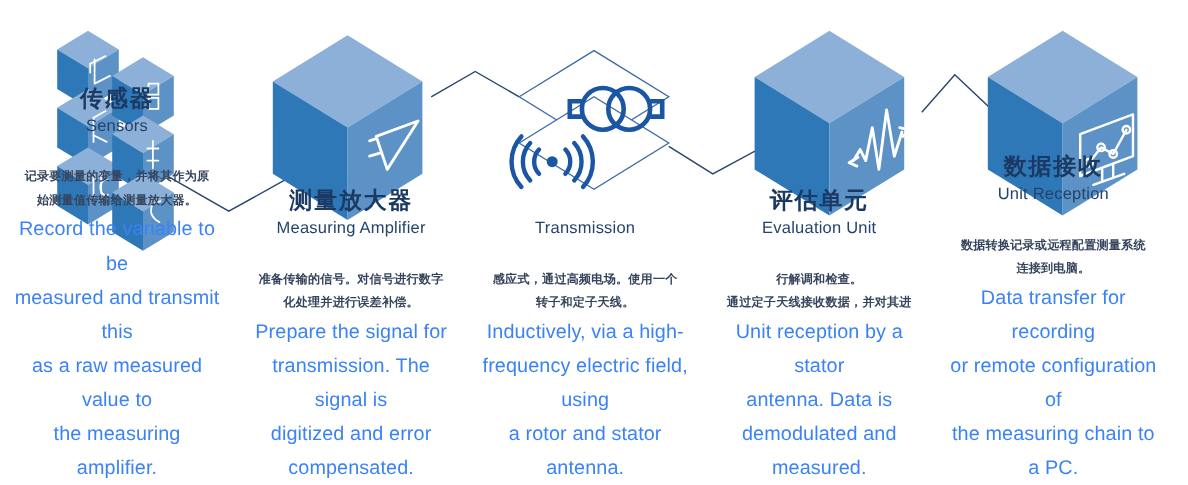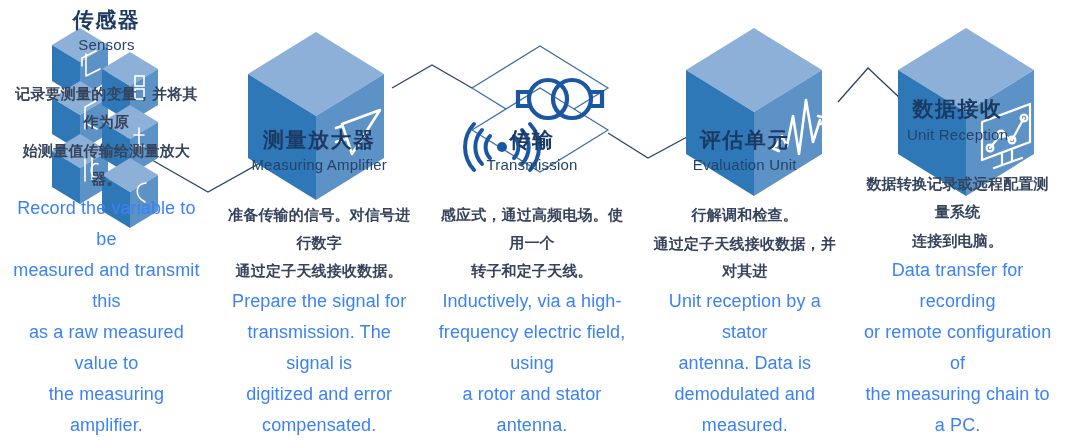--- a/index.html
+++ b/index.html
@@ -66,21 +66,21 @@
     color: #24436b;
     letter-spacing: 0.2px;
     line-height: 1.3;
     margin: 0;
   }
 
   .desc {
     margin-top: 26px;
   }
   .desc-cn {
-    font-size: 15px;
+    font-size: 11px;
     font-weight: bold;
     color: #35445c;
     line-height: 1.85;
     letter-spacing: 0.2px;
     margin: 0 0 1px 0;
     padding: 0 4px;
   }
   .desc-en {
     font-size: 18px;
     font-weight: normal;
@@ -252,30 +252,29 @@
         <div class="desc-en">as a raw measured value to</div>
         <div class="desc-en">the measuring amplifier.</div>
       </div>
     </div>
 
     <div class="column">
       <div class="title-cn">测量放大器</div>
       <div class="title-en">Measuring Amplifier</div>
       <div class="desc">
         <div class="desc-cn">准备传输的信号。对信号进行数字</div>
-        <div class="desc-cn">通过定子天线接收数据。</div>
+        <div class="desc-cn">化处理并进行误差补偿。</div>
         <div class="desc-en">Prepare the signal for</div>
         <div class="desc-en">transmission. The signal is</div>
         <div class="desc-en">digitized and error</div>
         <div class="desc-en">compensated.</div>
       </div>
     </div>
 
     <div class="column">
-      <div class="title-cn">传输</div>
       <div class="title-en">Transmission</div>
       <div class="desc">
         <div class="desc-cn">感应式，通过高频电场。使用一个</div>
         <div class="desc-cn">转子和定子天线。</div>
         <div class="desc-en">Inductively, via a high-</div>
         <div class="desc-en">frequency electric field, using</div>
         <div class="desc-en">a rotor and stator antenna.</div>
       </div>
     </div>
 

